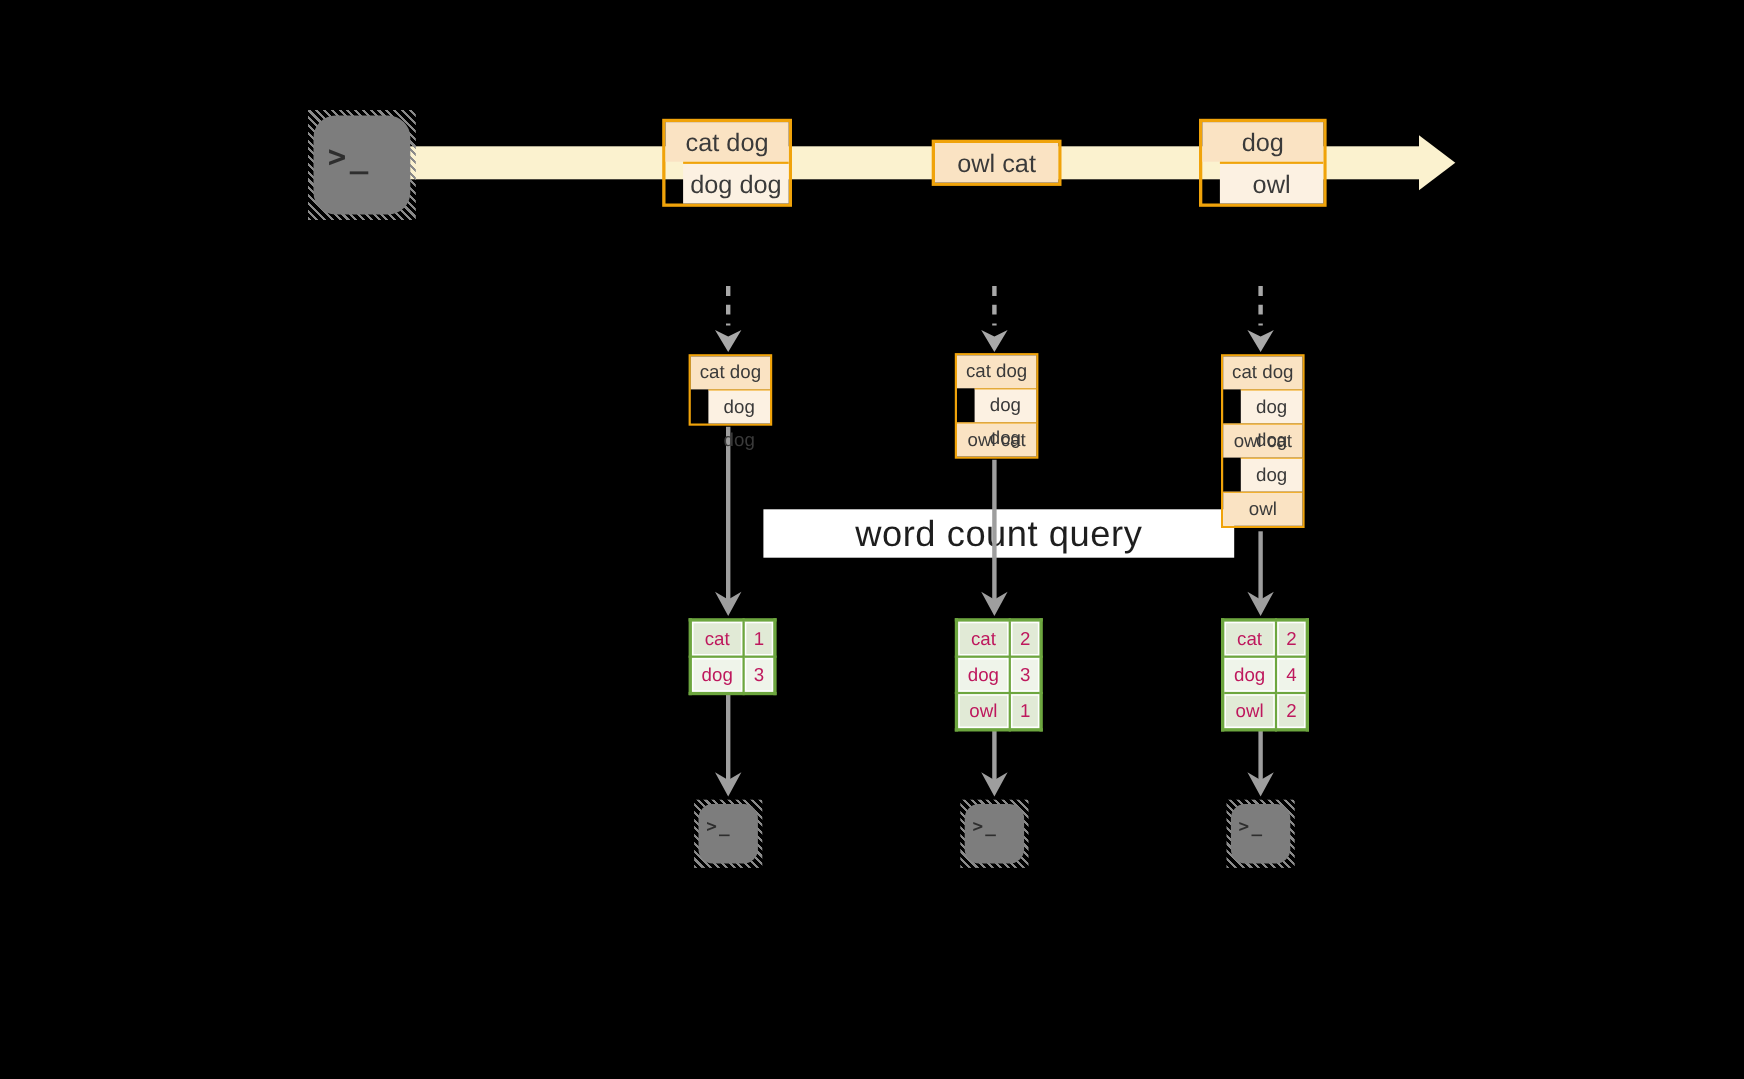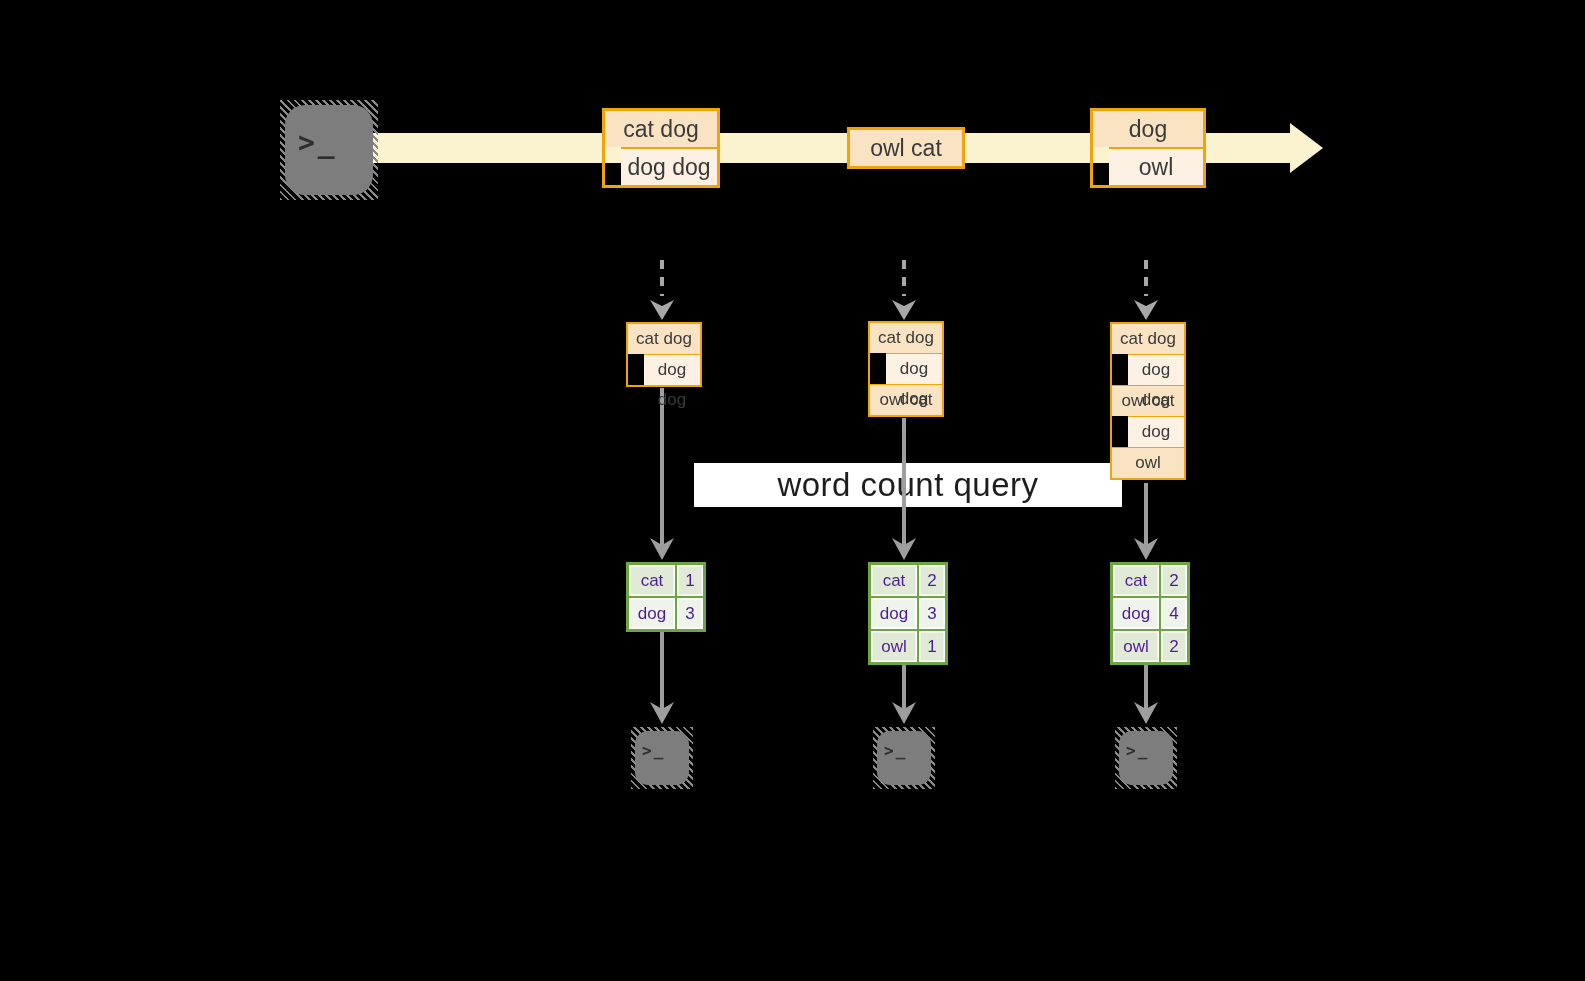--- a/index.html
+++ b/index.html
@@ -21,21 +21,21 @@
   .abox{position:absolute;width:72px;border:2px solid #F0A30A;box-sizing:content-box;z-index:4;}
   .arow{height:30px;line-height:30px;text-align:center;font-size:17px;color:#3a3a3a;}
   .arow.sep{border-top:1.5px solid #F0A30A;}
   
   .qband{position:absolute;left:694px;top:463px;width:428px;height:44px;background:#fff;z-index:2;
     display:flex;align-items:center;justify-content:center;}
   .qband span{font-size:33px;color:#1e1e1e;letter-spacing:.5px;}
   
   .gtable{position:absolute;border-collapse:collapse;z-index:4;border:3px solid #6DA63F;}
   .gtable td{border:2px solid #6DA63F;box-shadow:inset 0 0 0 1.5px #fff;
-    height:31px;text-align:center;font-size:17px;color:#4c1d95;padding:0;}
+    height:31px;text-align:center;font-size:17px;color:#be185d;padding:0;}
   .gtable td.w{width:46px;}
   .gtable td.n{width:26px;}
   .gtable tr.a td{background:#E1EAD6;}
   .gtable tr.b td{background:#EFF4EA;}
   
   .term{position:absolute;z-index:4;
     background:repeating-linear-gradient(45deg,#8a8a8a 0 2px,transparent 2px 5px);}
   .t-body{position:absolute;inset:5px;background:#7d7d7d;border-radius:20px;}
   .t-glyph{position:absolute;color:#2e2e2e;font-family:"DejaVu Sans Mono",monospace;font-weight:bold;}
   .term.big{left:280px;top:100px;width:98px;height:100px;}

